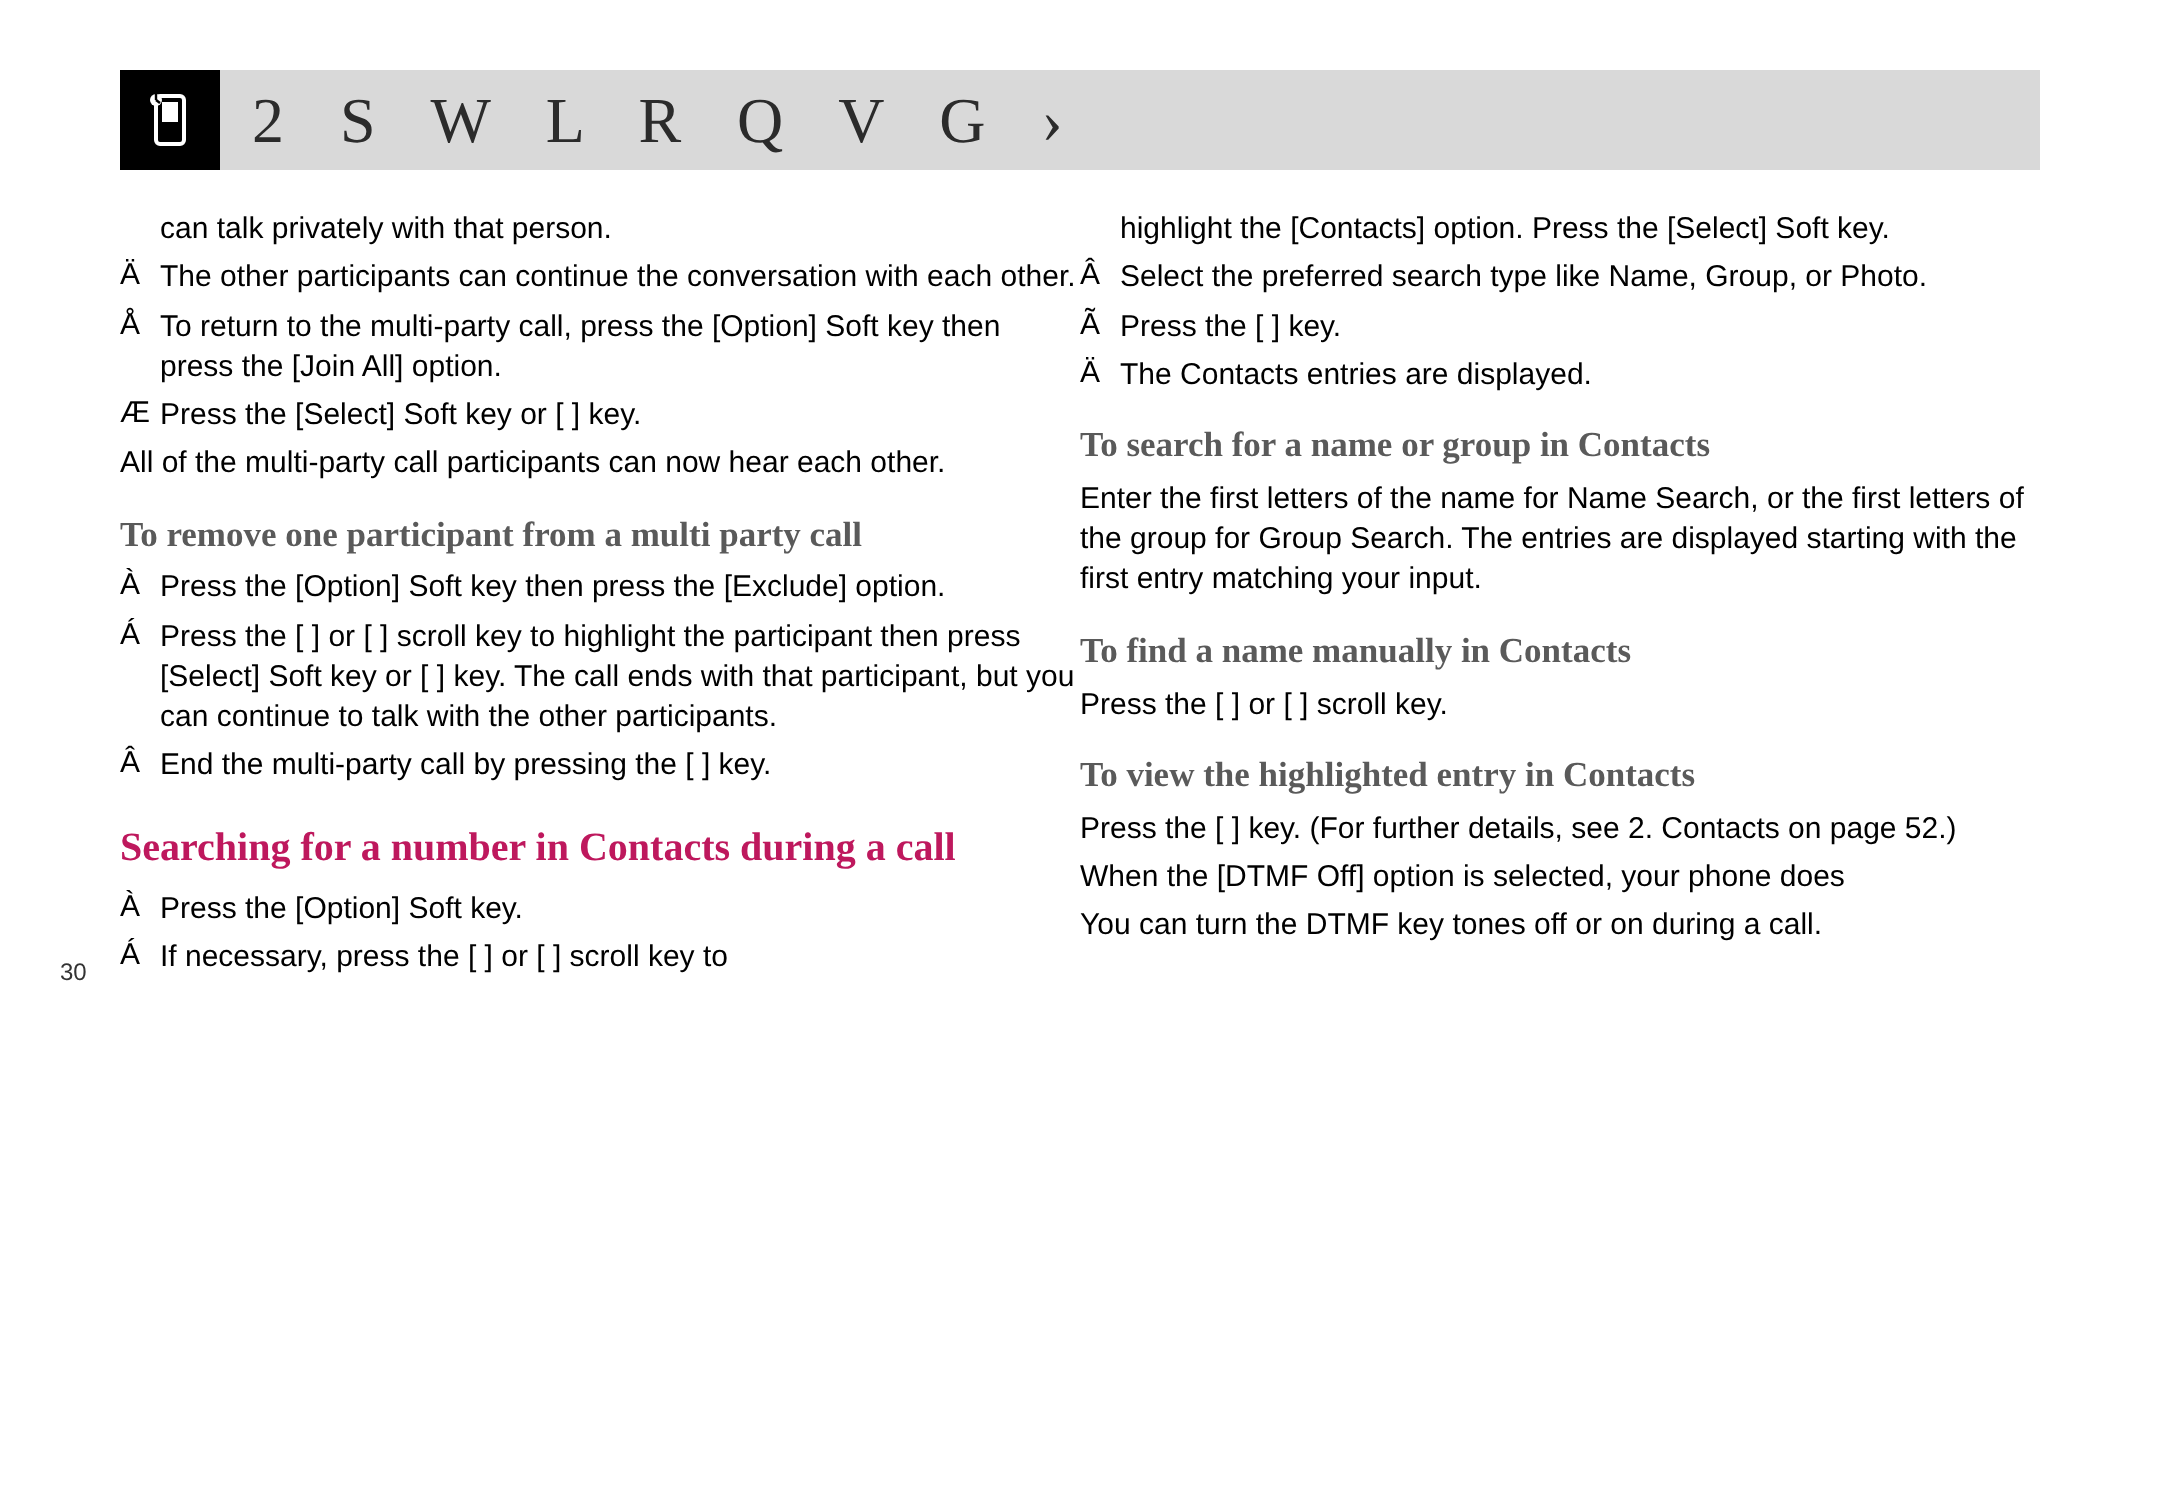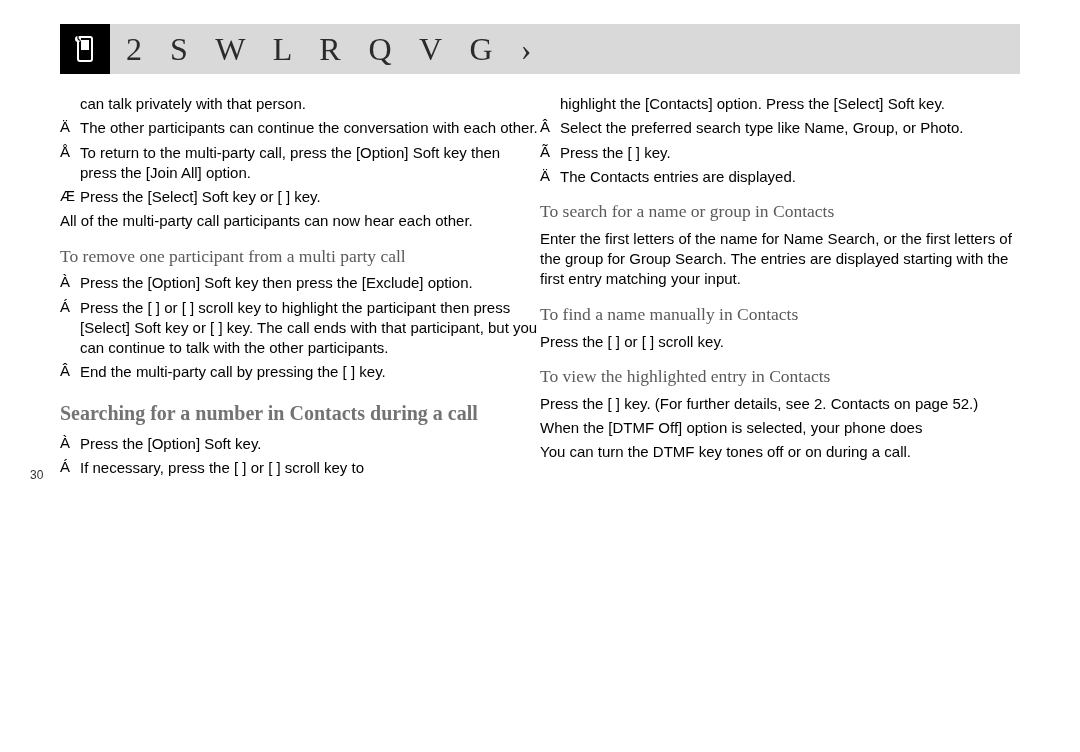--- a/index.html
+++ b/index.html
@@ -9,21 +9,21 @@
     }
     body {
       width: 1080px;
       height: 752px;
       background: #fff;
       font-family: Arial, Helvetica, sans-serif;
       color: #000;
       position: relative;
     }
     .page {
-      padding: 24px 60px 30px 60px;
+      padding: 35px 60px 30px 60px;
     }
     .header-bar {
       display: flex;
       align-items: center;
       margin-bottom: 20px;
     }
     .icon-box {
       width: 50px;
       height: 50px;
       background: #000;
@@ -66,32 +66,32 @@
       flex-shrink: 0;
       font-size: 15px;
     }
     .bullet-text {
       font-size: 15px;
       line-height: 1.35;
       flex: 1;
     }
     .sub-heading {
       font-family: Georgia, "Times New Roman", serif;
-      font-weight: normal;
+      font-weight: bold;
       font-size: 17.5px;
       color: #5a5a5a;
       margin-top: 14px;
       margin-bottom: 6px;
       line-height: 1.25;
     }
     .section-heading {
       font-family: Georgia, "Times New Roman", serif;
       font-weight: bold;
       font-size: 20px;
-      color: #737373;
+      color: #be185d;
       margin-top: 18px;
       margin-bottom: 8px;
       line-height: 1.25;
     }
     .page-number {
       position: absolute;
       left: -30px;
       bottom: 0;
       font-size: 12px;
       color: #333;

